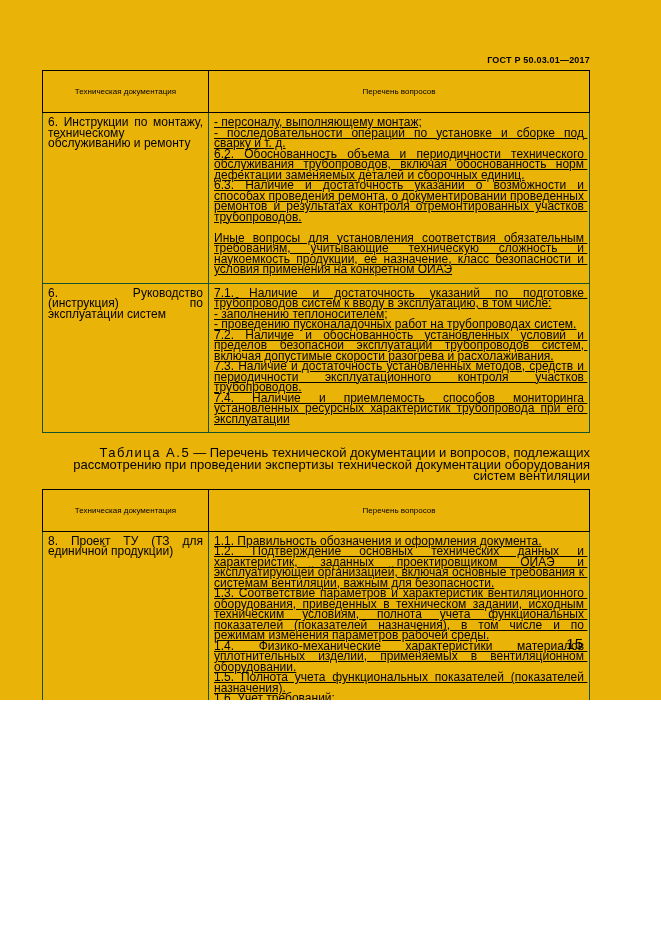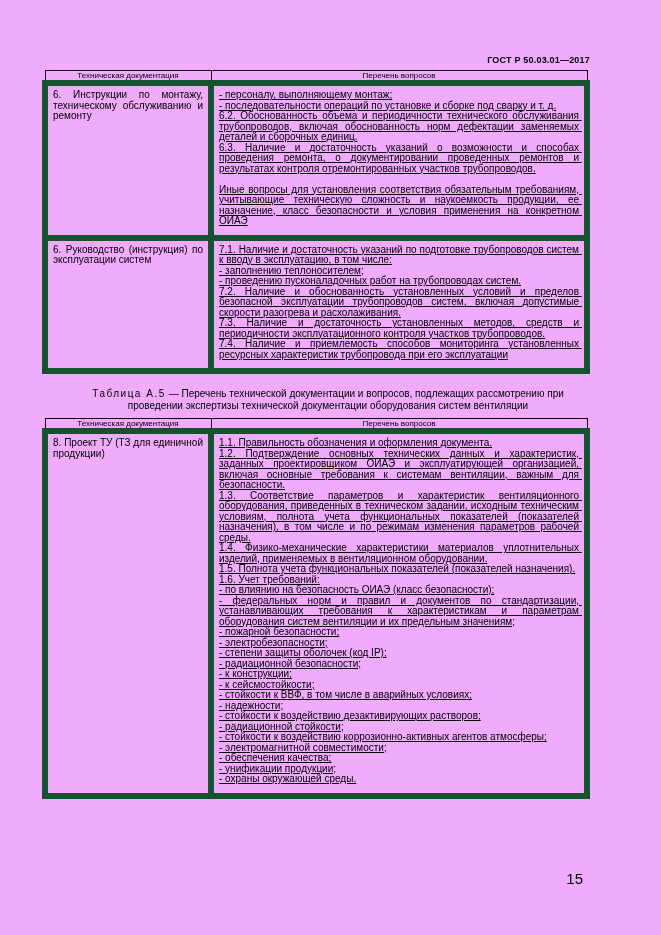--- a/index.html
+++ b/index.html
@@ -3,21 +3,21 @@
 <meta charset="utf-8">
 <style>
   html, body { margin: 0; padding: 0; }
   body {
     width: 661px; height: 935px;
     background: #ffffff;
     font-family: "Liberation Sans", sans-serif;
     color: #000;
     -webkit-font-smoothing: antialiased;
   }
-  .page { position: relative; width: 661px; height: 935px; overflow: hidden; background: #f0abfc; }
+  .page { position: relative; width: 661px; height: 700px; overflow: hidden; background: #eab308; }
   .content { position: absolute; left: 42px; top: 0; width: 548px; }
 
   .doc-header {
     margin-top: 55px;
     text-align: right;
     font-weight: bold;
     font-size: 9px;
     letter-spacing: 0.2px;
   }
 
@@ -32,39 +32,39 @@
     border-collapse: collapse;
     margin-top: 5px;
     table-layout: fixed;
   }
   table.gost th {
     border: 1px solid #000;
     font-weight: normal;
     font-size: 8px;
     text-align: center;
     vertical-align: middle;
-    padding: 0 4px;
+    padding: 16px 4px;
   }
   table.gost td {
-    border: 6px solid #14532d;
+    border: 1px solid #14532d;
     vertical-align: top;
-    font-size: 10px;
+    font-size: 12px;
     line-height: 10.5px;
     padding: 4px 5px 8px 5px;
   }
   table.gost col.c1 { width: 166px; }
   table.gost td.doc { text-align: justify; }
   table.gost td.q { white-space: pre-wrap; text-align: justify; text-decoration: underline; }
 
   .caption {
     margin-top: 14px;
     margin-bottom: 7px;
-    font-size: 10px;
+    font-size: 13px;
     line-height: 11.5px;
-    text-align: center;
+    text-align: right;
     margin-left: 24px;
   }
   .caption .cap-label { letter-spacing: 1.5px; margin-right: 3px; }
 
   .page-number {
     position: absolute;
     right: 78px;
     bottom: 48px;
     font-size: 15px;
   }

